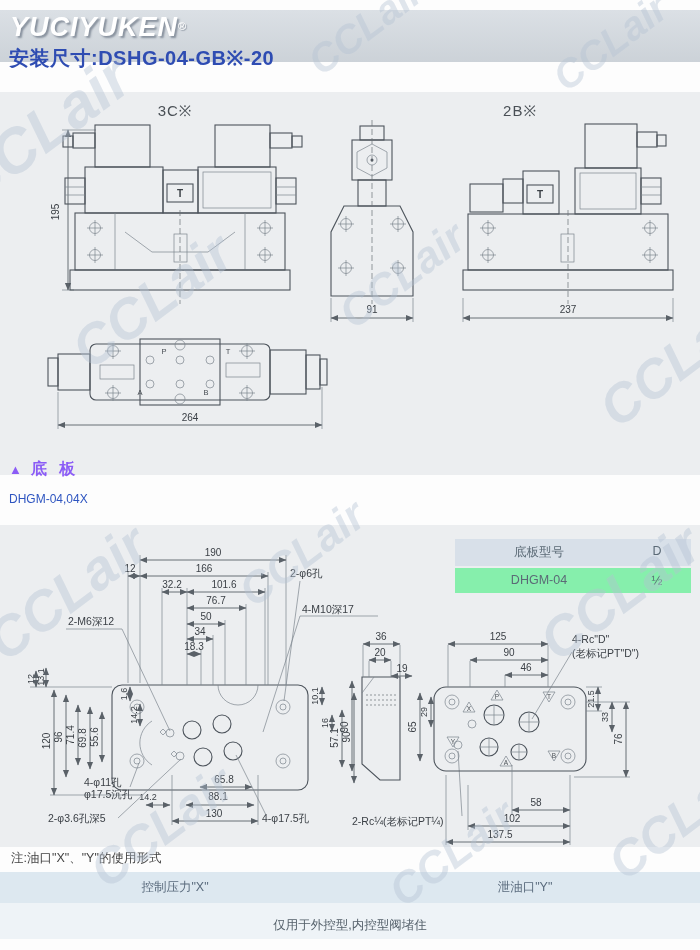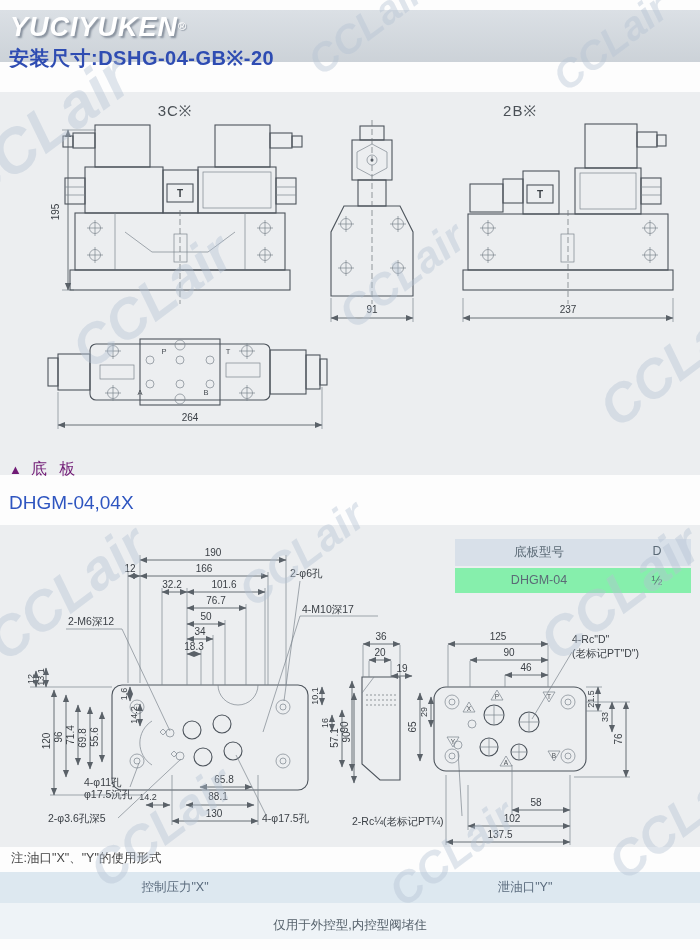--- a/index.html
+++ b/index.html
@@ -8,23 +8,23 @@
   
   .logo-band{position:absolute;top:10px;left:0;width:700px;height:52px;
     background:linear-gradient(#dbe0e5,#ccd2d8);}
   .logo{position:absolute;left:10px;top:2px;font-size:27px;font-weight:bold;font-style:italic;
     color:#ffffff;letter-spacing:1px;text-shadow:2px 2px 2px rgba(110,120,135,.75);}
   .reg{font-size:11px;font-style:normal;vertical-align:6px;text-shadow:1px 1px 1px rgba(110,120,135,.75);}
   .title{position:absolute;top:44px;left:9px;font-size:20px;font-weight:bold;color:#2e4cb2;letter-spacing:.5px;}
   .panel{position:absolute;left:0;width:700px;background:#eceef0;}
   .panel1{top:92px;height:383px;}
   .panel2{top:525px;height:322px;}
-  .sec2-head{position:absolute;top:459px;left:9px;font-size:16px;font-weight:normal;color:#701a75;letter-spacing:4px;}
+  .sec2-head{position:absolute;top:459px;left:9px;font-size:16px;font-weight:bold;color:#8b5cf6;letter-spacing:4px;}
   .sec2-head .tri{font-size:13px;margin-right:9px;letter-spacing:0;}
-  .sec2-sub{position:absolute;top:492px;left:9px;font-size:19px;color:#2e55c0;text-align:right;}
+  .sec2-sub{position:absolute;top:492px;left:9px;font-size:12px;color:#2e55c0;text-align:right;}
   
   .dtable{position:absolute;left:455px;top:14px;width:236px;font-size:12.5px;color:#5b6a76;}
   .dtable .tr{display:flex;margin-bottom:2px;}
   .dtable .c1{width:148px;text-align:center;padding:5px 10px;}
   .dtable .c2{flex:1;text-align:center;padding:5px 0;}
   .dtable .hd .c1,.dtable .hd .c2{background:#d8e0e9;}
   .dtable .bd .c1,.dtable .bd .c2{background:#86efac;}
   .frac{font-size:13px;}
   
   .note{position:absolute;top:850px;left:11px;font-size:12.5px;color:#444;}

